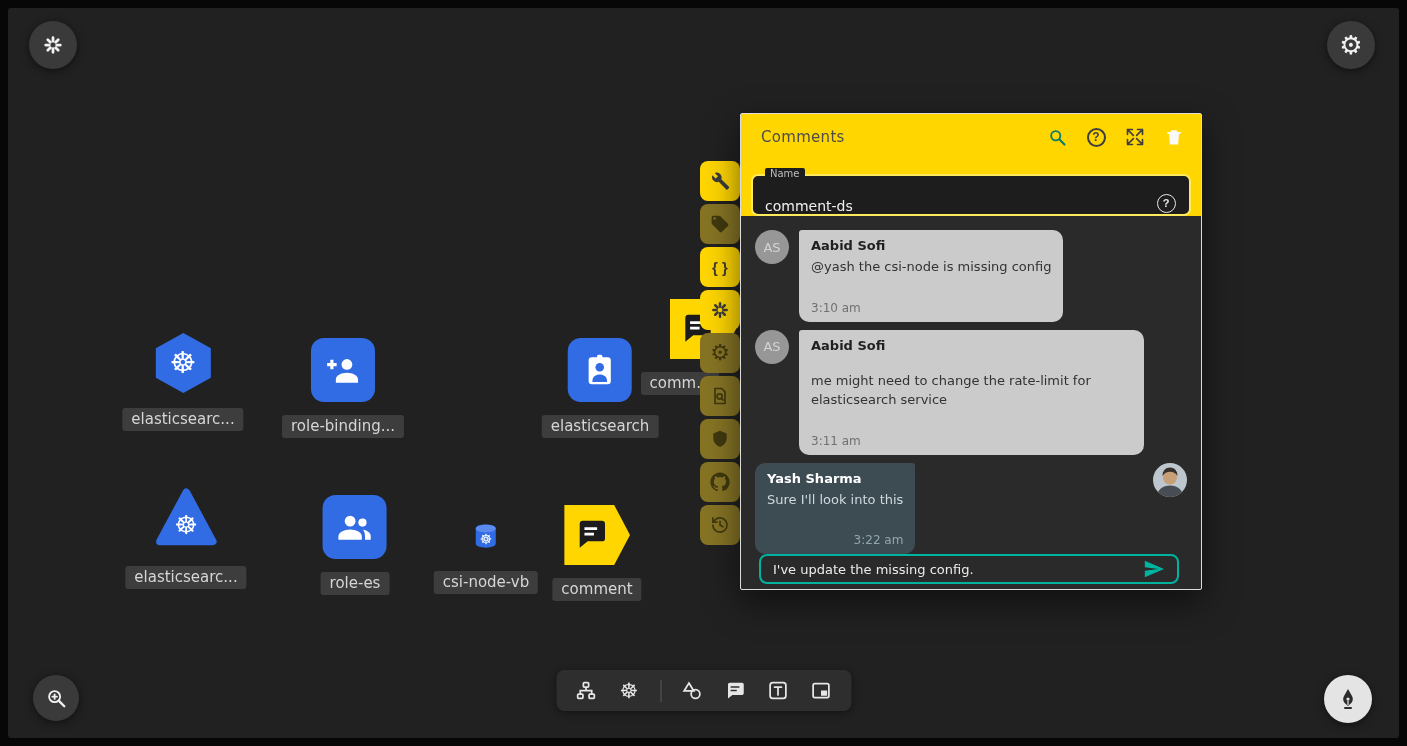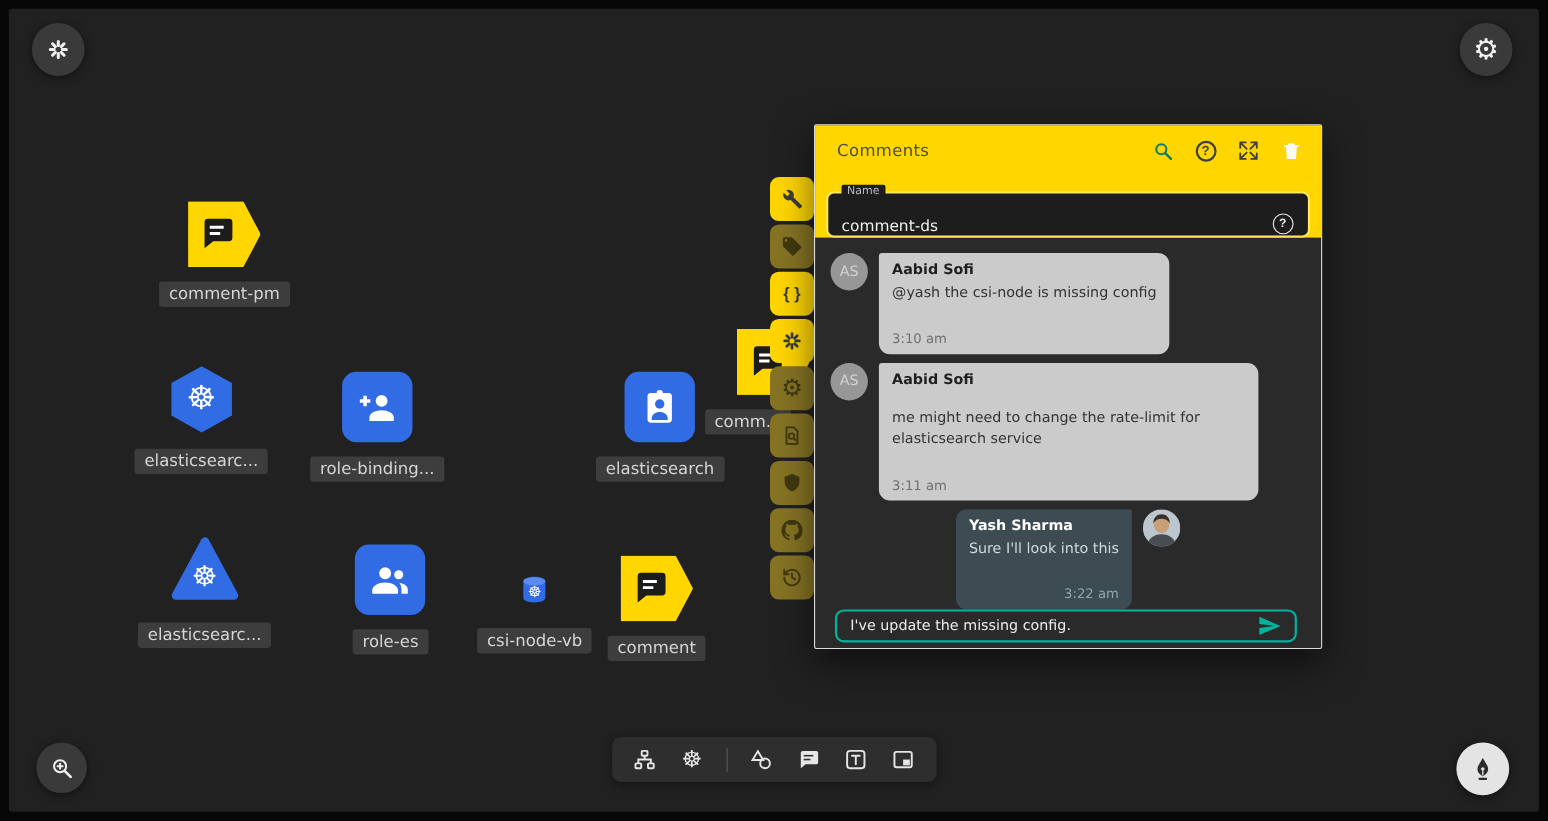--- a/index.html
+++ b/index.html
@@ -68,21 +68,21 @@
   .name-field { margin:14px 10px 0; position:relative; background:#1d1d1d; height:42px;
                 border:2px solid #ffe95c; border-radius:7px; display:flex; align-items:flex-end;
                 padding:0 12px; }
   .floating-label { position:absolute; top:-8px; left:12px; font-size:10px; color:#bdbdbd;
                     background:#1d1d1d; padding:0 5px; border-radius:2px; }
   .name-input { flex:1; background:transparent; border:none; outline:none; color:#f0f0f0;
                 font-size:14px; font-family:inherit; }
 
   .panel-body { flex:1; display:flex; flex-direction:column; padding:6px 14px 14px; overflow:hidden; }
   .msg-row { display:flex; margin-top:8px; gap:10px; align-items:flex-start; }
-  .msg-row.right { justify-content:center; }
+  .msg-row.right { justify-content:space-between; }
   .avatar-initials { width:34px; height:34px; border-radius:50%; background:#979797; color:#d3d3d3;
                      display:flex; align-items:center; justify-content:center; font-size:13px; flex:0 0 34px; }
   .avatar-photo { width:34px; height:34px; border-radius:50%; overflow:hidden; flex:0 0 34px; }
   .bubble { background:#cbcbcb; border-radius:10px; border-top-left-radius:3px; padding:8px 12px 7px;
             max-width:345px; }
   .bubble .author { font-weight:bold; color:#1f1f1f; font-size:13px; }
   .bubble .text { color:#333; font-size:13px; margin-top:4px; line-height:1.5; }
   .bubble .text.gap { margin-top:18px; }
   .bubble .time { color:#707070; font-size:12px; margin-top:24px; }
   .bubble.dark { background:#3d4b52; border-top-left-radius:10px; border-top-right-radius:3px; }
@@ -134,32 +134,20 @@
 
   <button class="fab light" style="left:1324px; top:675px; width:48px; height:48px;">
     <svg viewBox="0 0 24 24" width="24" height="24">
       <path d="M12 2l4 7c1.5 2.6.9 5.8-1.2 7.6L12 19l-2.8-2.4C7.1 14.8 6.5 11.6 8 9z" fill="currentColor"></path>
       <circle cx="12" cy="12" r="1.6" fill="#e4e4e4"></circle>
       <path d="M12 13.6V18" stroke="#e4e4e4" stroke-width="1.2"></path>
       <path d="M9 21h6" stroke="currentColor" stroke-width="2" stroke-linecap="round"></path>
     </svg>
   </button>
 
-  <div class="node" style="left:204px; top:183px; transform:translateX(-50%);">
-    <div class="comment-shape">
-      <svg viewBox="0 0 24 24" width="38" height="38">
-        <path d="M4 3h14a2 2 0 0 1 2 2v9a2 2 0 0 1-2 2H9l-5 4V5a2 2 0 0 1 2-2z" fill="#1c1c1c"></path>
-        <g stroke="#fff" stroke-width="1.7">
-            <line x1="7" y1="8" x2="15" y2="8"></line>
-            <line x1="7" y1="11.5" x2="13" y2="11.5"></line>
-          </g>
-      </svg>
-    </div>
-    <div class="node-label">comment-pm</div>
-  </div>
 
   <div class="node" style="left:183px; top:331px; transform:translateX(-50%);">
     <div class="shape-wrap">
       <svg viewBox="0 0 100 100" width="66" height="64">
         <polygon points="50,3 93,27 93,73 50,97 7,73 7,27" fill="#326CE5"></polygon>
       </svg>
       <span class="wheel-overlay">☸</span>
     </div>
     <div class="node-label">elasticsearc...</div>
   </div>

